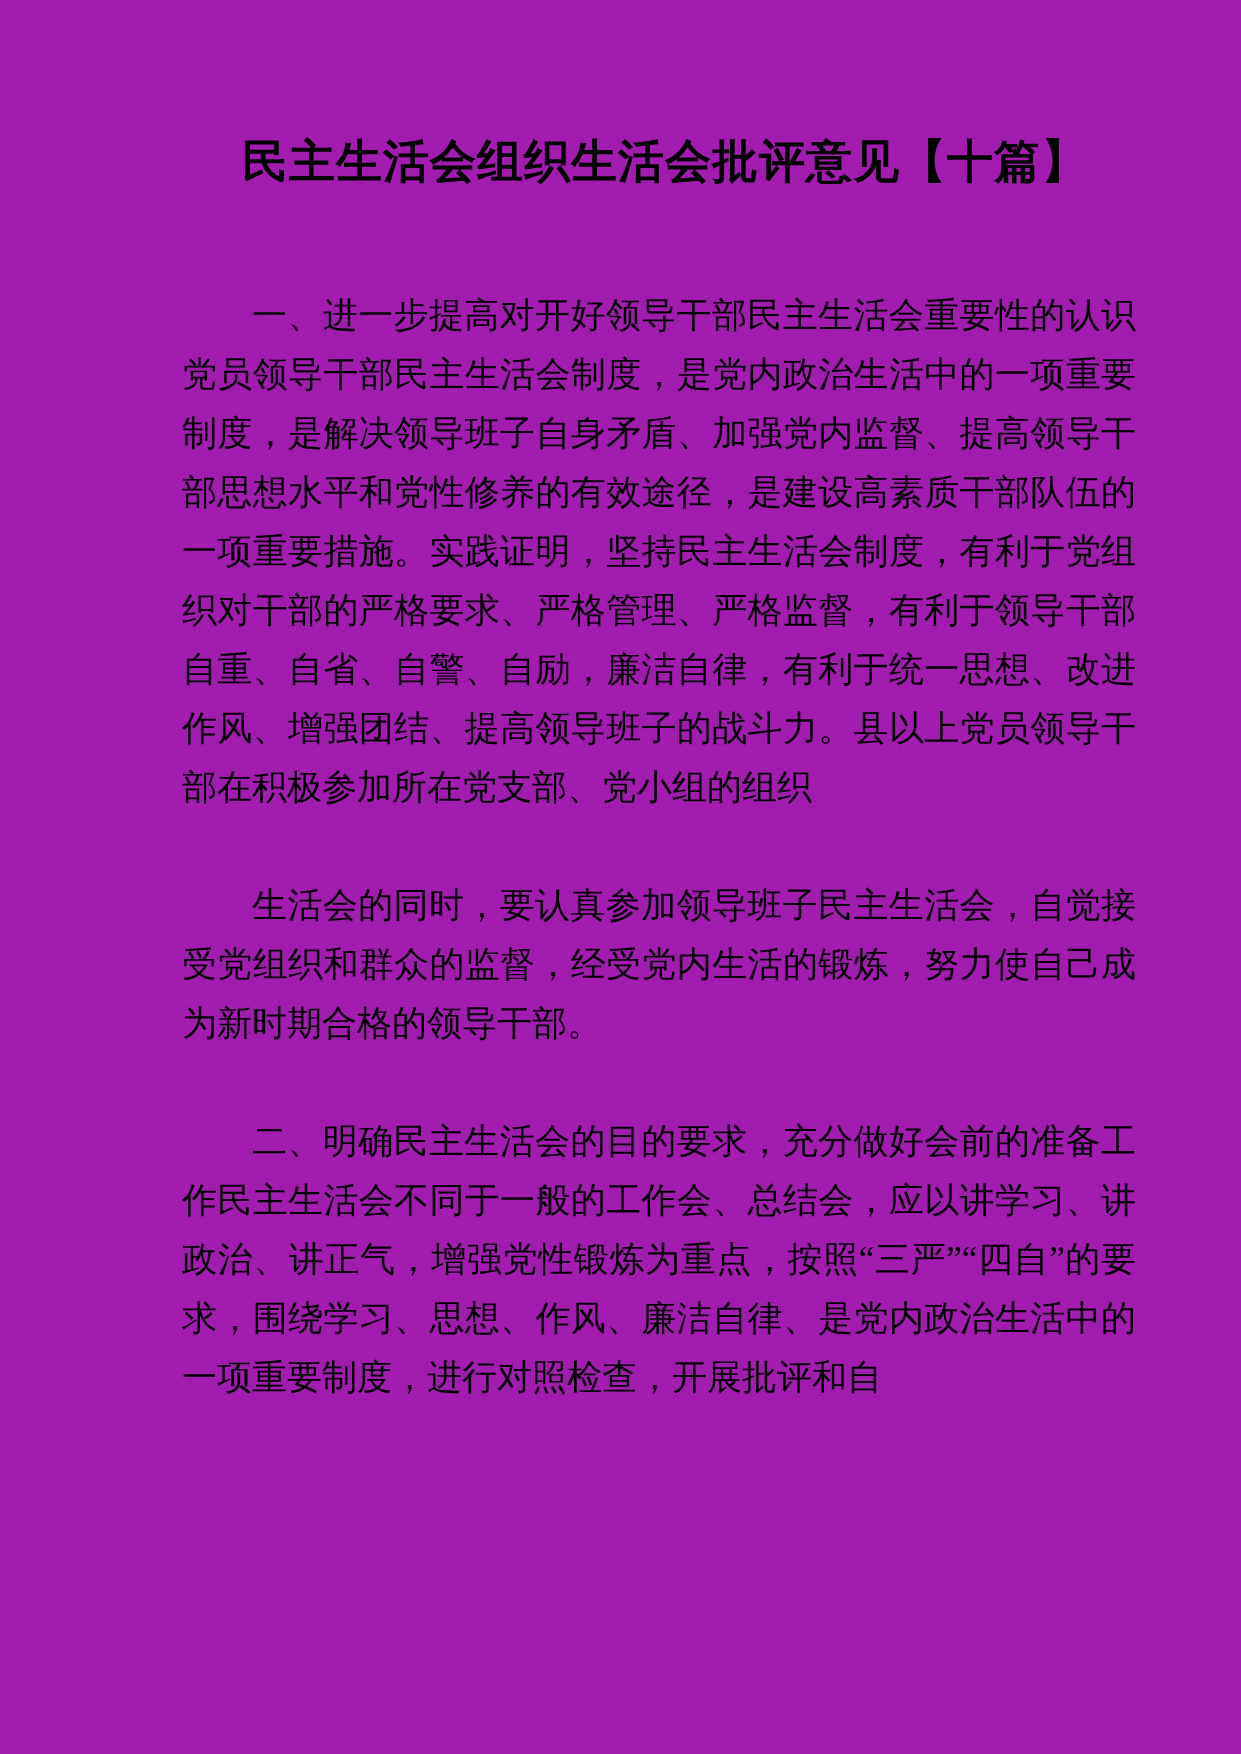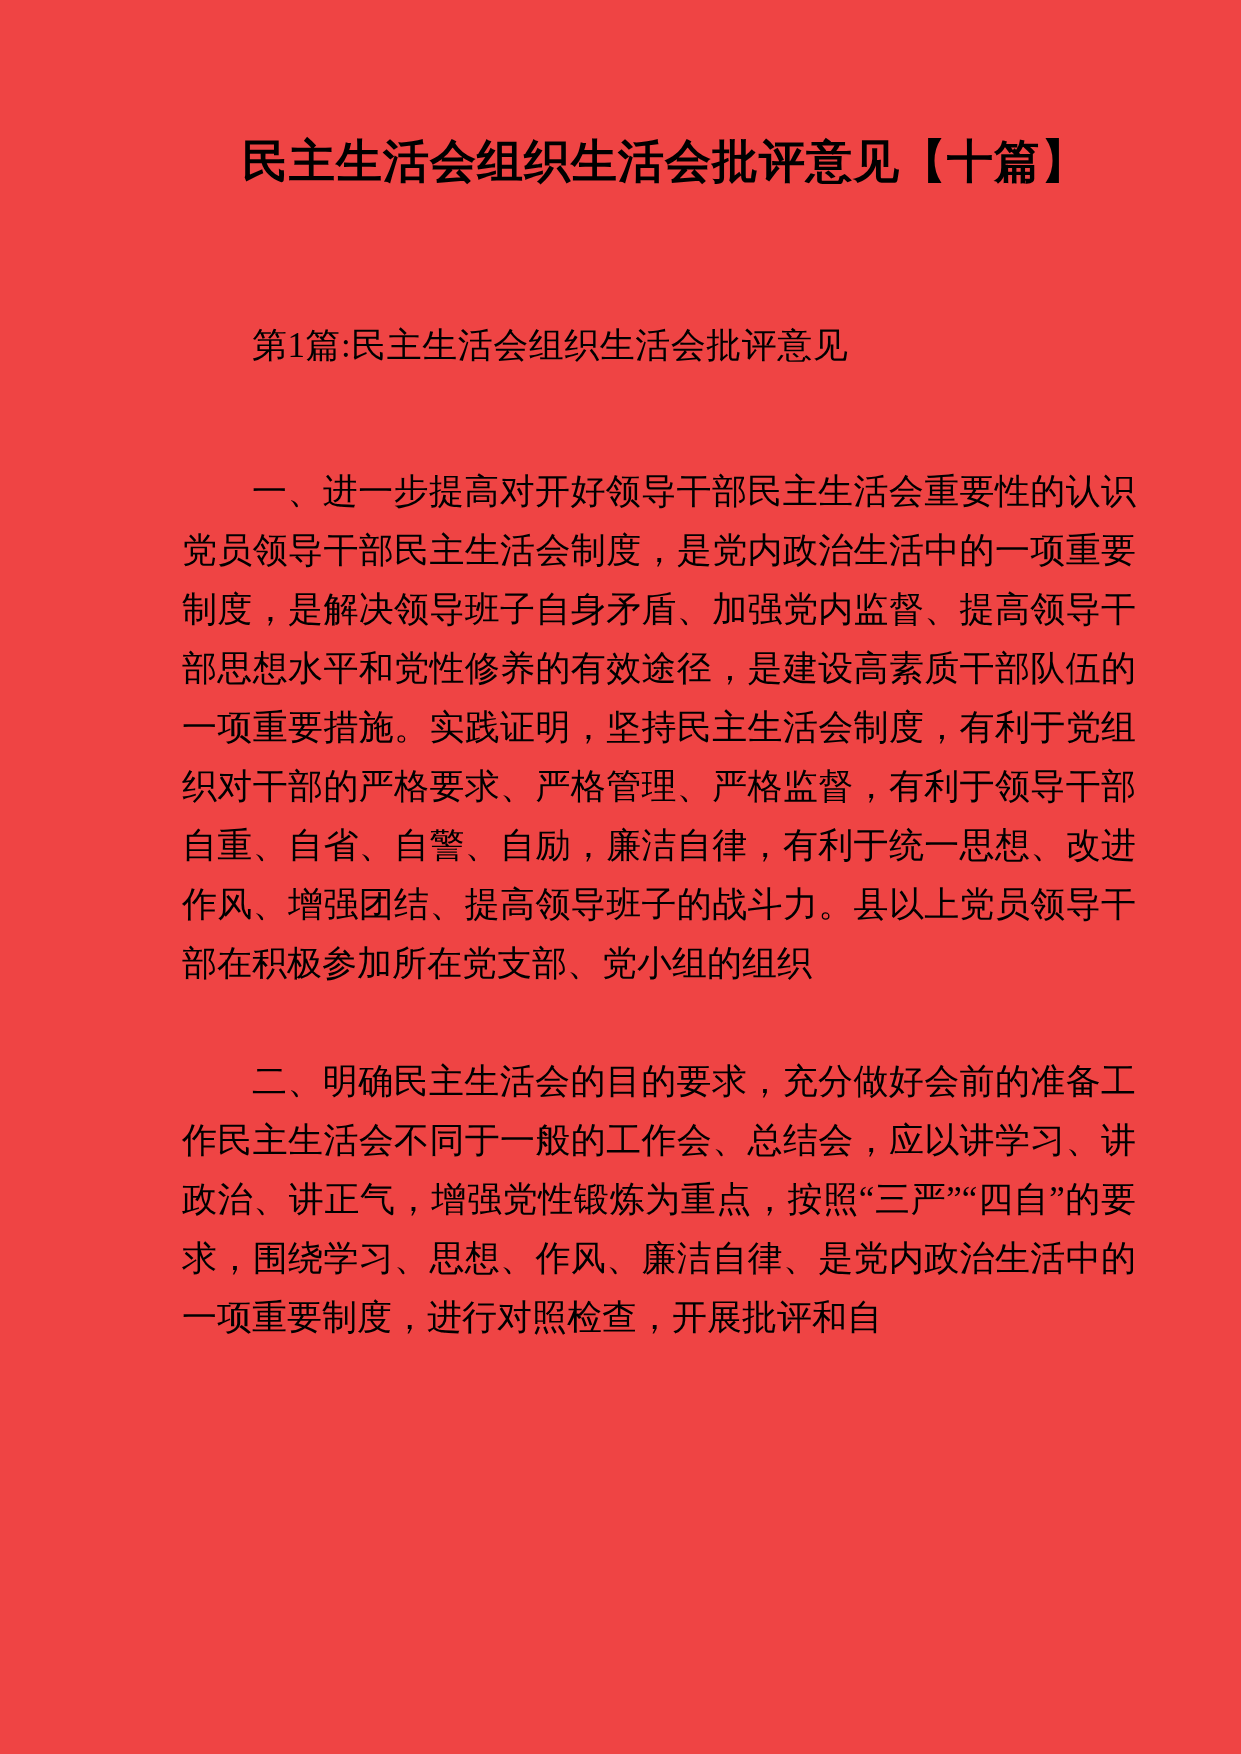--- a/index.html
+++ b/index.html
@@ -4,21 +4,21 @@
 <style>
   html, body {
     margin: 0;
     padding: 0;
     background: #ffffff;
   }
   .page {
     position: relative;
     width: 1241px;
     height: 1754px;
-    background: #ef4444;
+    background: #a21caf;
     overflow: hidden;
     font-family: "Liberation Serif", "DejaVu Serif", serif;
     color: #000000;
     box-sizing: border-box;
     padding: 130px 93px 0 182px;
   }
   .doc-title {
     margin: 0;
     font-size: 46px;
     font-weight: bold;
@@ -45,19 +45,19 @@
   .body-paragraph.first {
     margin-top: 92px;
   }
 </style>
 </head>
 <body>
 
 <div class="page">
   <h1 class="doc-title">民主生活会组织生活会批评意见【十篇】</h1>
 
-  <p class="section-heading">第1篇:民主生活会组织生活会批评意见</p>
 
   <p class="body-paragraph first">一、进一步提高对开好领导干部民主生活会重要性的认识党员领导干部民主生活会制度，是党内政治生活中的一项重要制度，是解决领导班子自身矛盾、加强党内监督、提高领导干部思想水平和党性修养的有效途径，是建设高素质干部队伍的一项重要措施。实践证明，坚持民主生活会制度，有利于党组织对干部的严格要求、严格管理、严格监督，有利于领导干部自重、自省、自警、自励，廉洁自律，有利于统一思想、改进作风、增强团结、提高领导班子的战斗力。县以上党员领导干部在积极参加所在党支部、党小组的组织</p>
 
+  <p class="body-paragraph">生活会的同时，要认真参加领导班子民主生活会，自觉接受党组织和群众的监督，经受党内生活的锻炼，努力使自己成为新时期合格的领导干部。</p>
 
   <p class="body-paragraph">二、明确民主生活会的目的要求，充分做好会前的准备工作民主生活会不同于一般的工作会、总结会，应以讲学习、讲政治、讲正气，增强党性锻炼为重点，按照“三严”“四自”的要求，围绕学习、思想、作风、廉洁自律、是党内政治生活中的一项重要制度，进行对照检查，开展批评和自</p>
 </div>
 
 </body></html>

